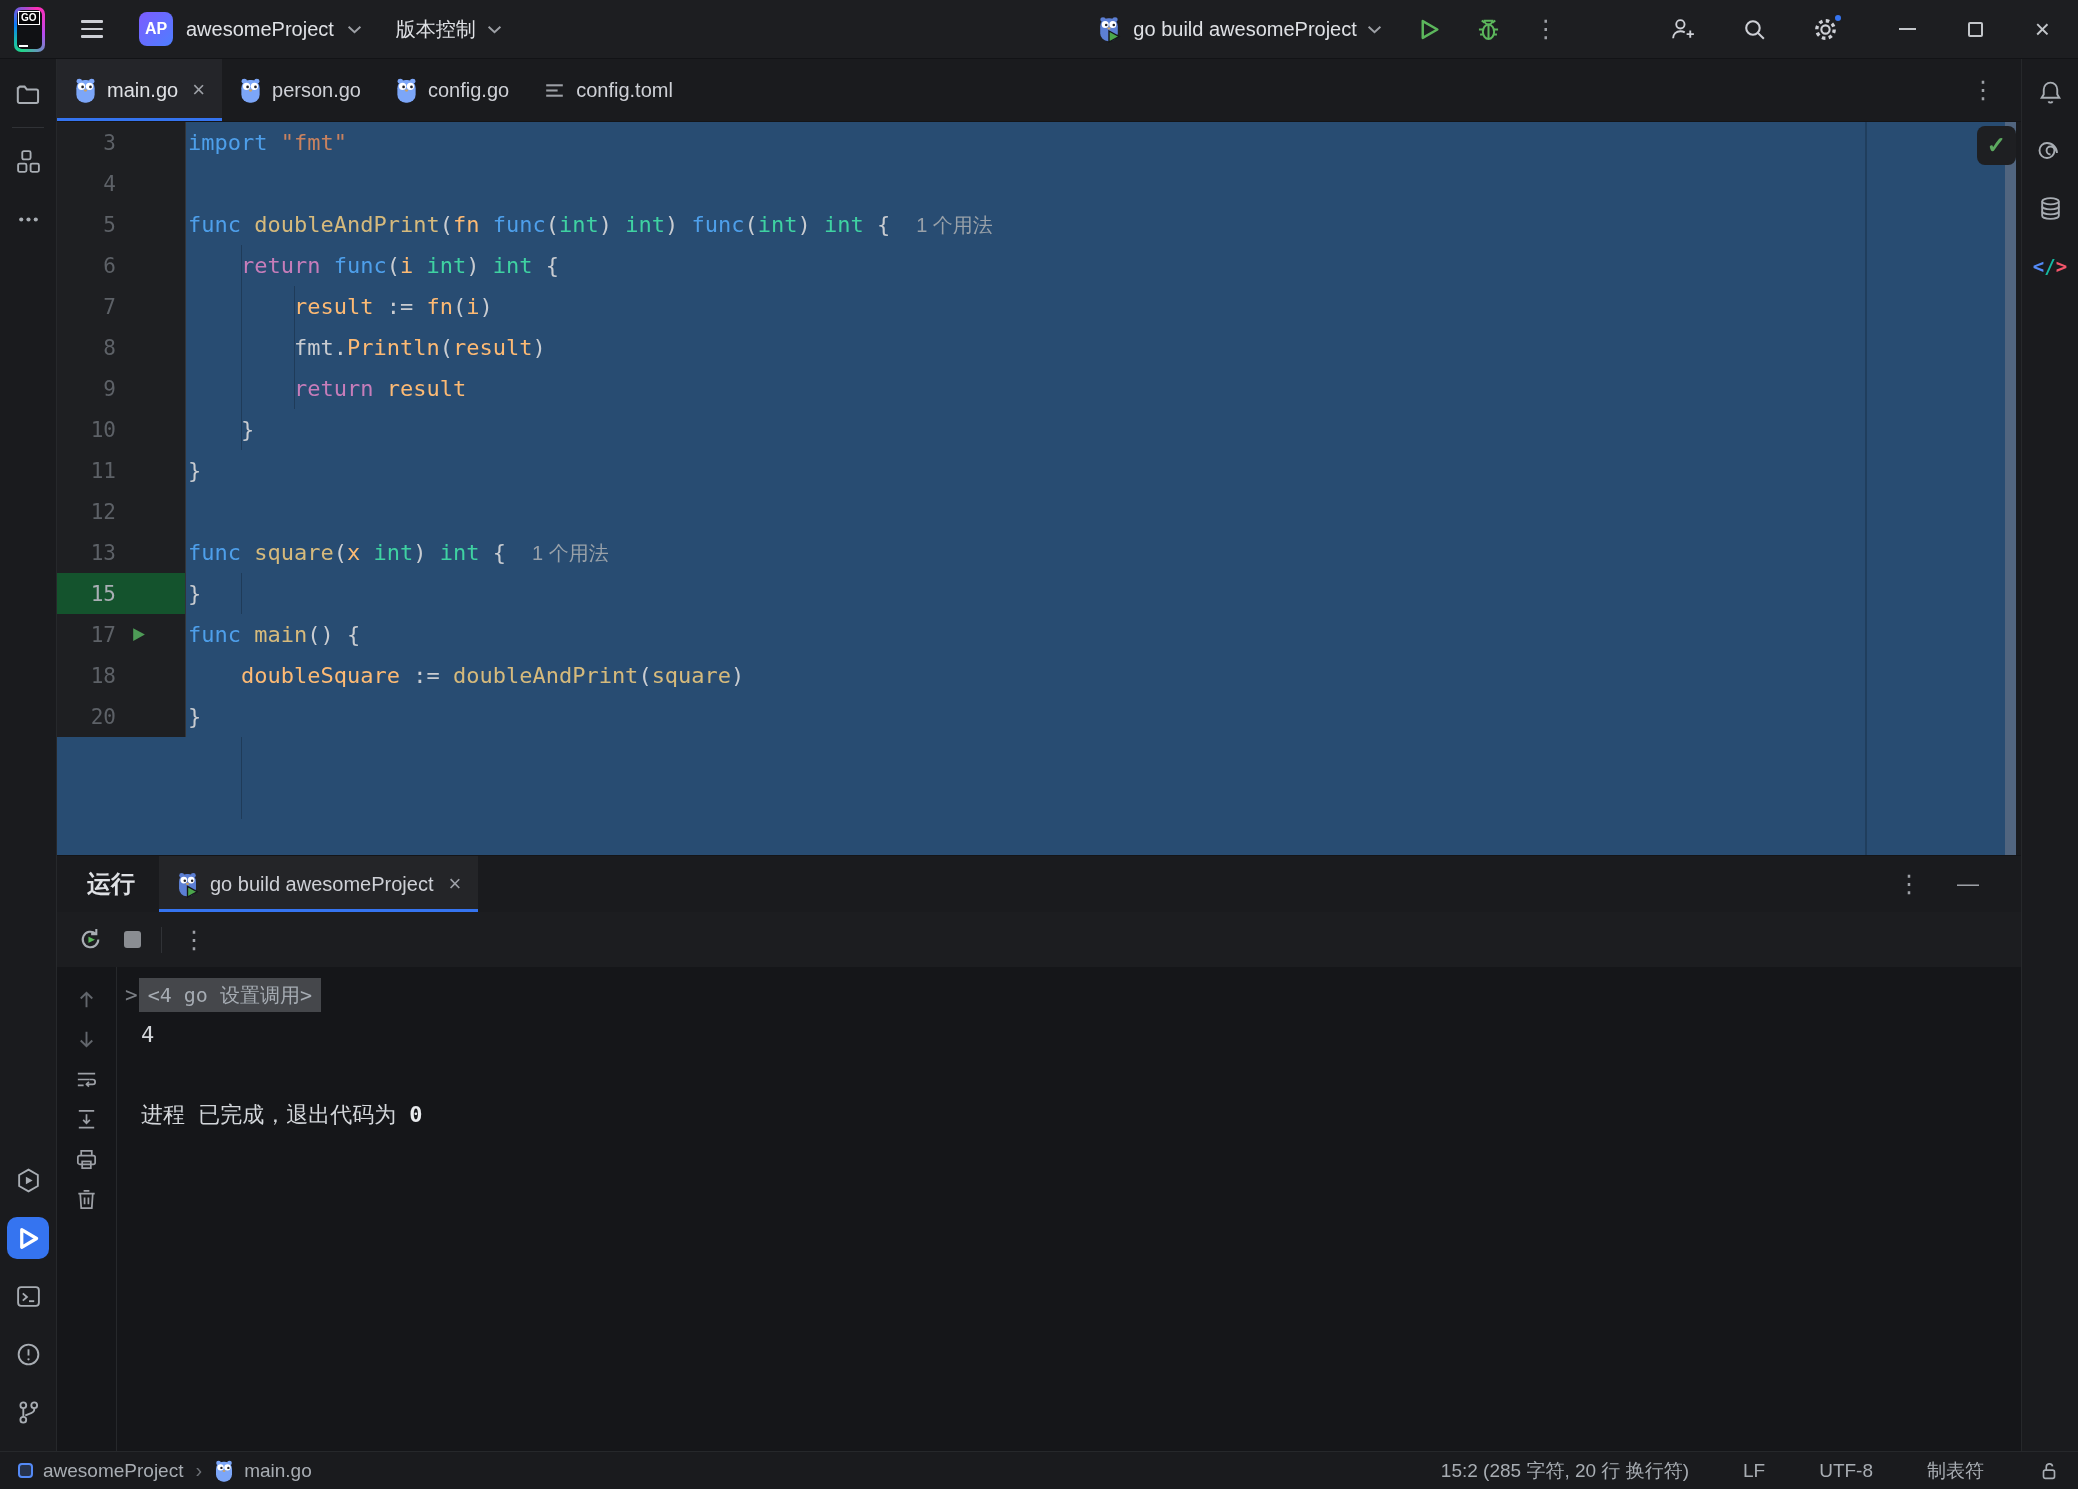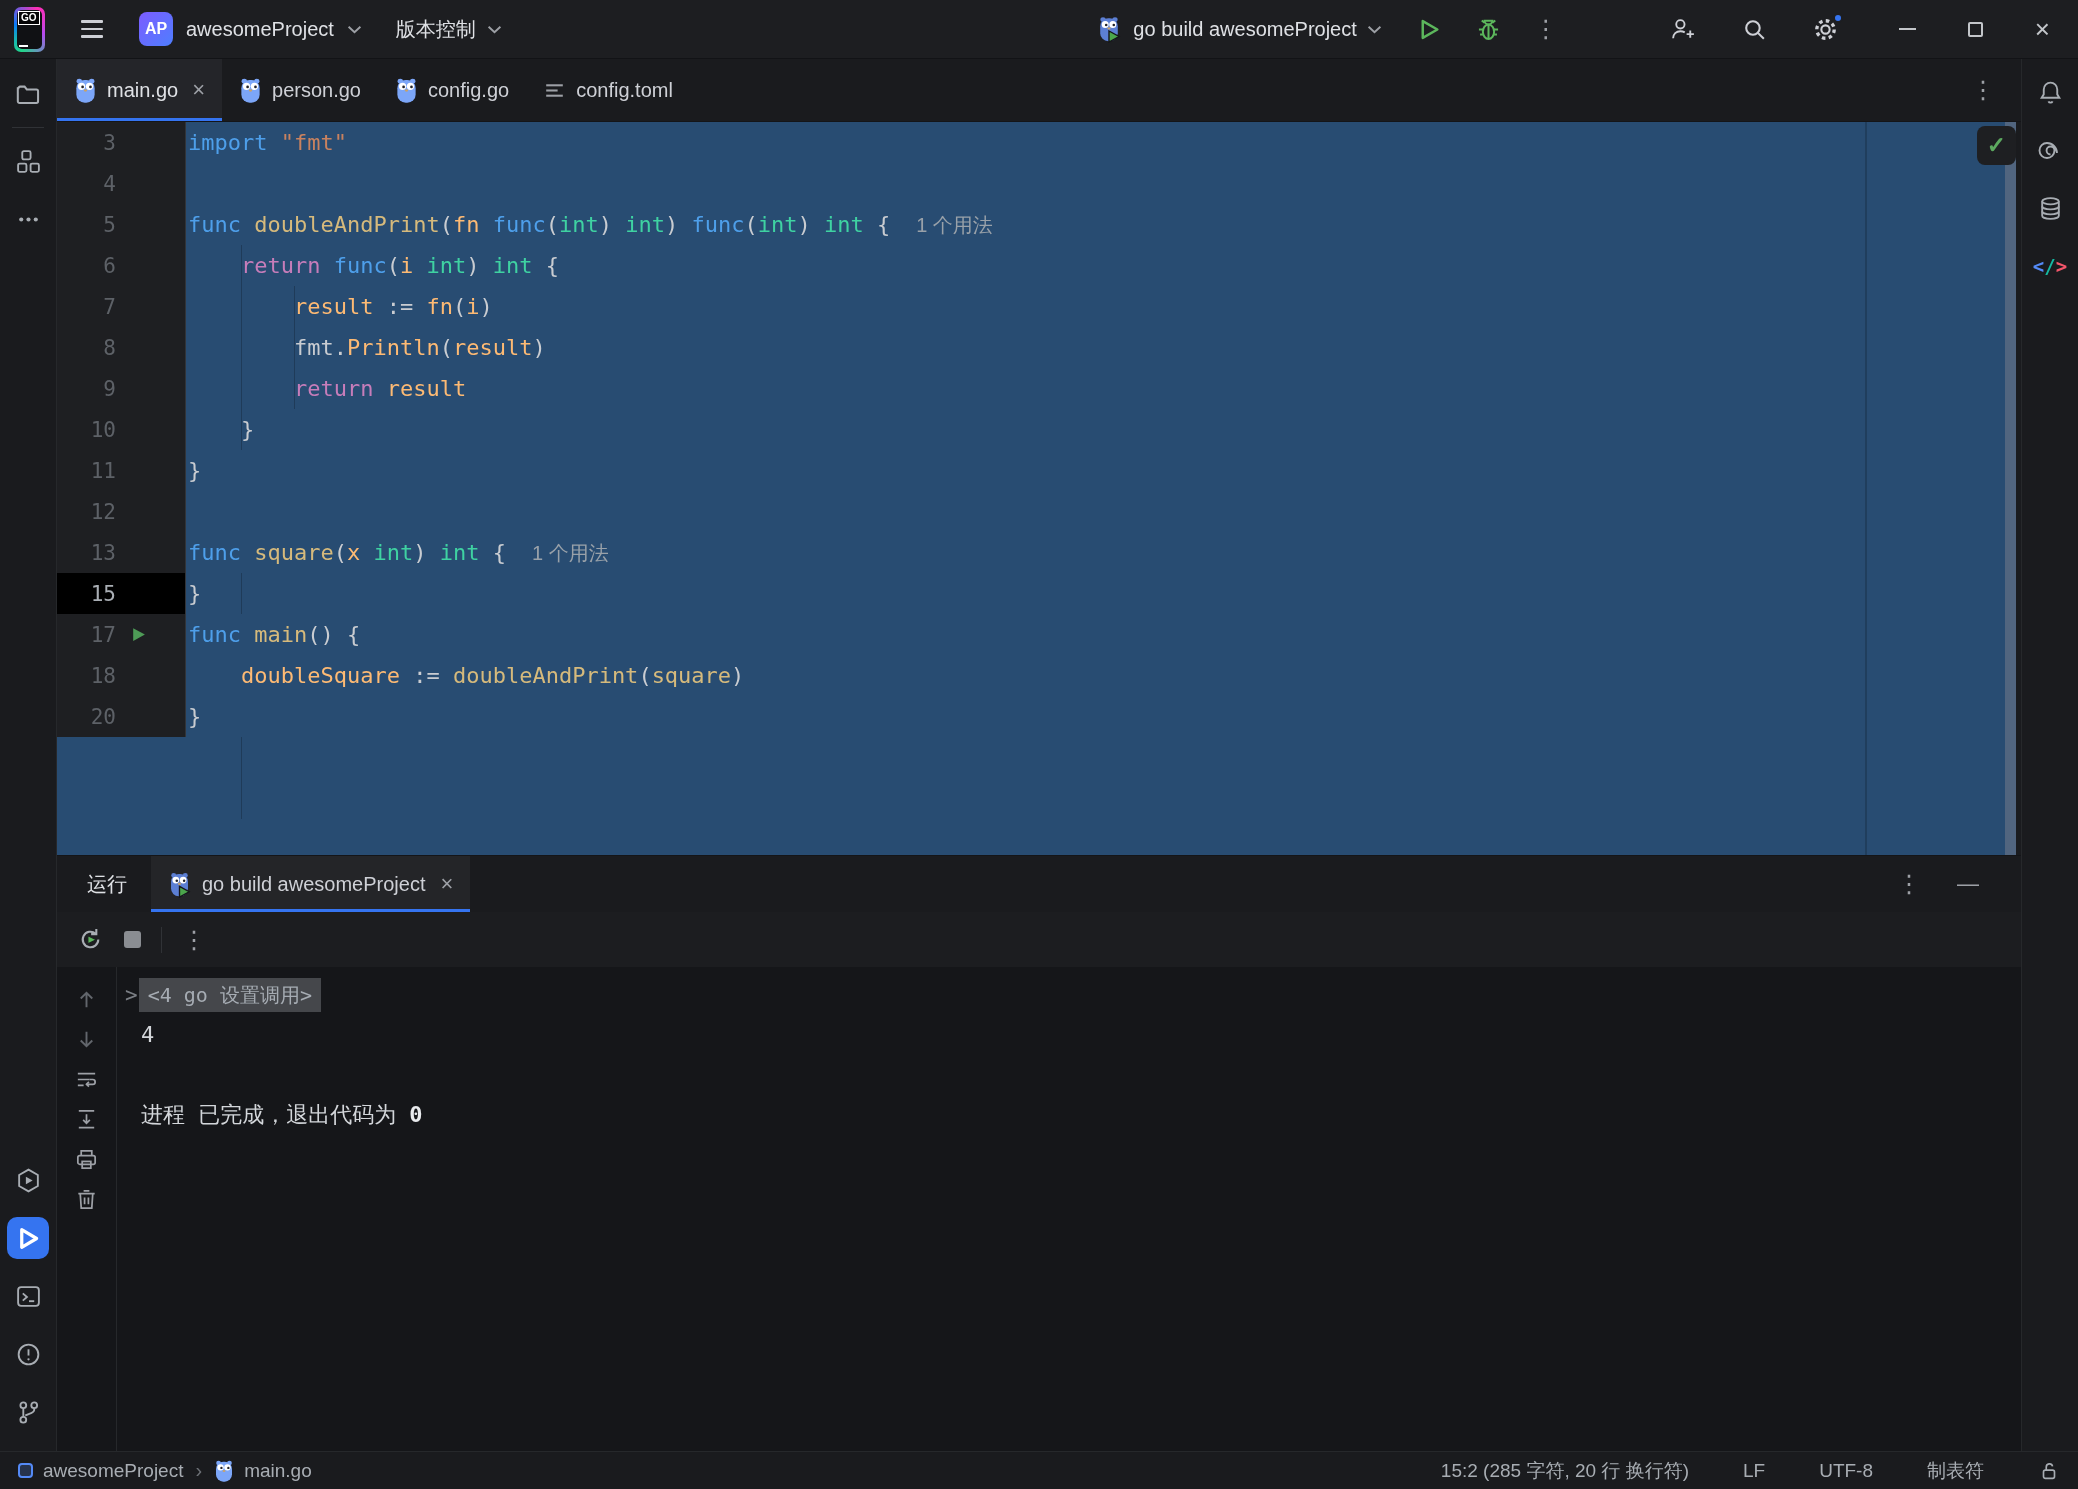--- a/index.html
+++ b/index.html
@@ -60,41 +60,41 @@
 .tab.active::after{content:"";position:absolute;left:0;right:0;bottom:0;height:3px;background:#3574F0}
 .tab-close{color:#9DA0A6;font-size:22px;margin-left:4px}
 .tabbar-end{margin-left:auto;display:flex;align-items:center;padding-right:26px}
 
 
 .editor{height:733px;position:relative;background:#284C72;overflow:hidden}
 .lines{position:absolute;inset:0 16px 0 0}
 .row{display:flex;height:41px}
 .gut{width:129px;background:#1E1F22;border-right:1px solid #313439;display:flex;align-items:center;justify-content:flex-end;padding-right:69px;position:relative;flex:0 0 auto}
 .num{font:21px "DejaVu Sans Mono",monospace;color:#5D6167}
-.row.cur .gut{background:#000000}
+.row.cur .gut{background:#14532d}
 .row.cur .num{color:#A9AEB4}
 .run-gutter{position:absolute;right:38px;top:12px;width:17px;height:17px}
 .code{flex:1;position:relative;font:22px/41px "DejaVu Sans Mono",monospace;white-space:pre;color:#C9CCD1;padding-left:2px}
 .t-kw{color:#4E9FEA}.t-ret{color:#C77DBA}.t-fn{color:#D6BA7C}.t-var{color:#fdba74}
 .t-typ{color:#3FD2A2}.t-str{color:#C9825F}.t-num{color:#6CB0F2}.t-def{color:#C9CCD1}
 .inlay{color:#99A1A9;font-size:20px;margin-left:26px;font-family:"Liberation Sans",sans-serif}
 .bulb{position:absolute;left:7px;top:7px;width:21px;height:27px}
 .indent-guide{position:absolute;width:1px;background:rgba(0,0,0,.22)}
 .margin-line{position:absolute;top:0;bottom:0;left:1808px;width:2px;background:rgba(0,0,0,.18)}
 .sb-track{position:absolute;top:0;bottom:0;right:0;width:16px;background:#1A1B1E}
 .sb-thumb{position:absolute;left:0;top:0;bottom:0;width:11px;background:#51657F}
 .inspect-widget{position:absolute;top:4px;right:5px;width:39px;height:39px;background:#1E1F22;border-radius:8px;display:flex;align-items:center;justify-content:center}
 .inspect-widget span{color:#5CA85F;font-size:23px;font-weight:bold}
 
 
 .hintbar{height:36px;background:#1A1B1E;display:flex;align-items:center;padding-left:21px;font-size:19px;color:#BCBEC4;border-top:1px solid #141518}
 
 
 .run-header{height:57px;display:flex;align-items:stretch;background:#1A1B1E;border-top:1px solid #141518}
-.run-title{align-self:center;font-weight:normal;font-size:20px;color:#DFE1E5;padding:0 24px 0 30px}
+.run-title{align-self:center;font-weight:bold;font-size:24px;color:#DFE1E5;padding:0 24px 0 30px}
 .run-tab{display:flex;align-items:center;gap:11px;background:#242528;padding:0 17px;position:relative;font-size:20px;color:#CED0D6}
 .run-tab::after{content:"";position:absolute;left:0;right:0;bottom:0;height:3px;background:#3574F0}
 .run-tab .fico svg{width:23px;height:27px}
 .run-header-end{margin-left:auto;display:flex;align-items:center;gap:36px;padding-right:42px;color:#9DA0A6}
 .dash-ico{font-size:22px;color:#9DA0A6}
 .run-toolbar{height:55px;display:flex;align-items:center;gap:20px;padding-left:20px;background:#1C1D20}
 .run-toolbar svg{width:27px;height:27px}
 .stop-ico{width:17px;height:17px;border-radius:3px;background:#8A8D92;display:inline-block}
 .vsep{width:1px;height:26px;background:#303236}
 .console{flex:1;display:flex;background:#151619;min-height:0}

